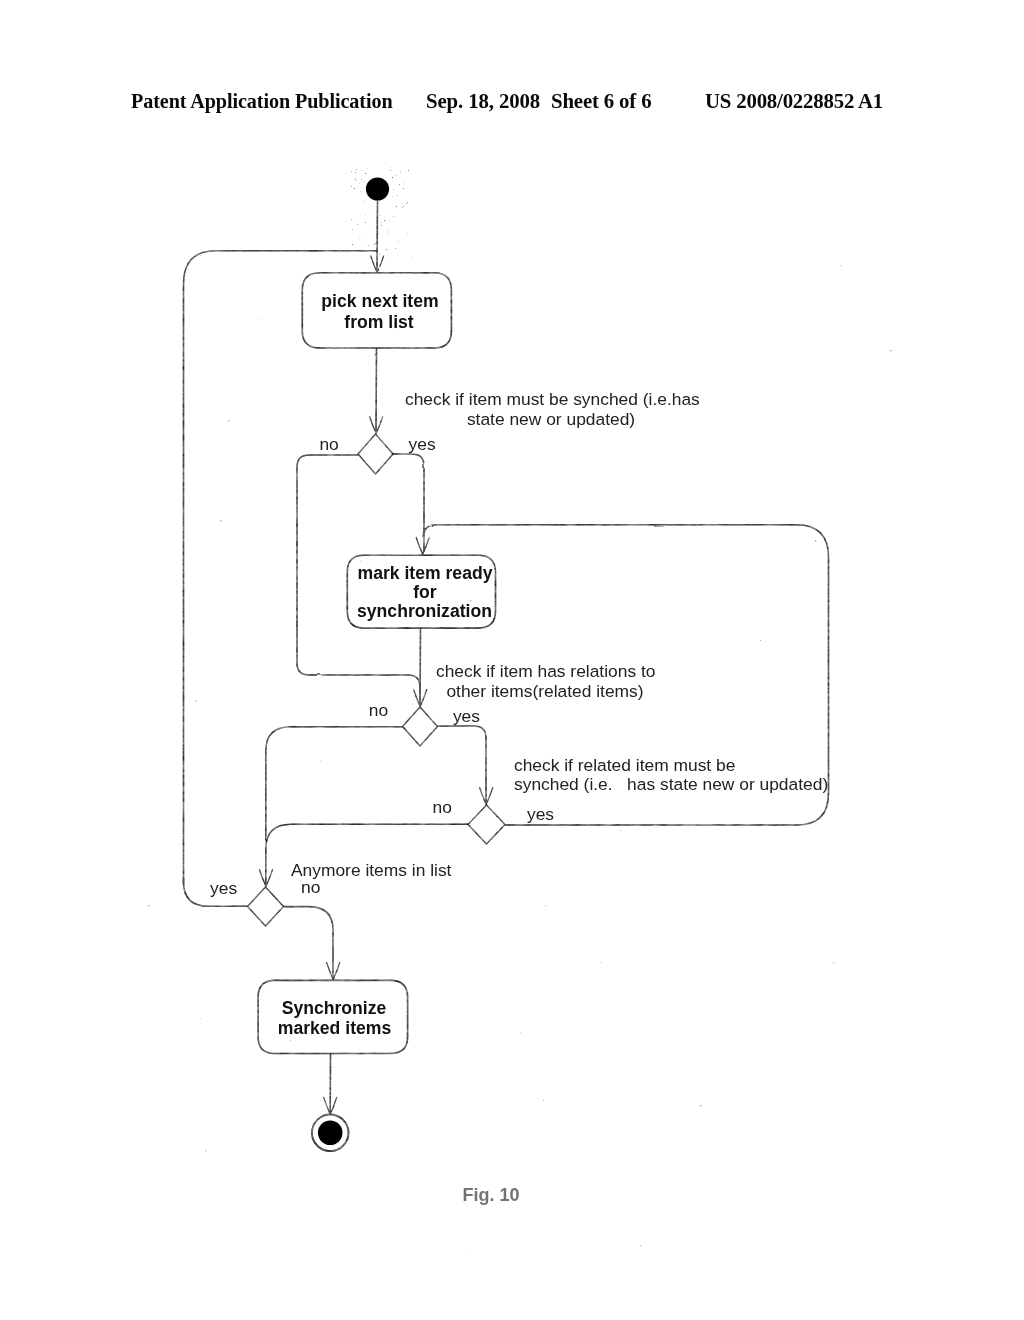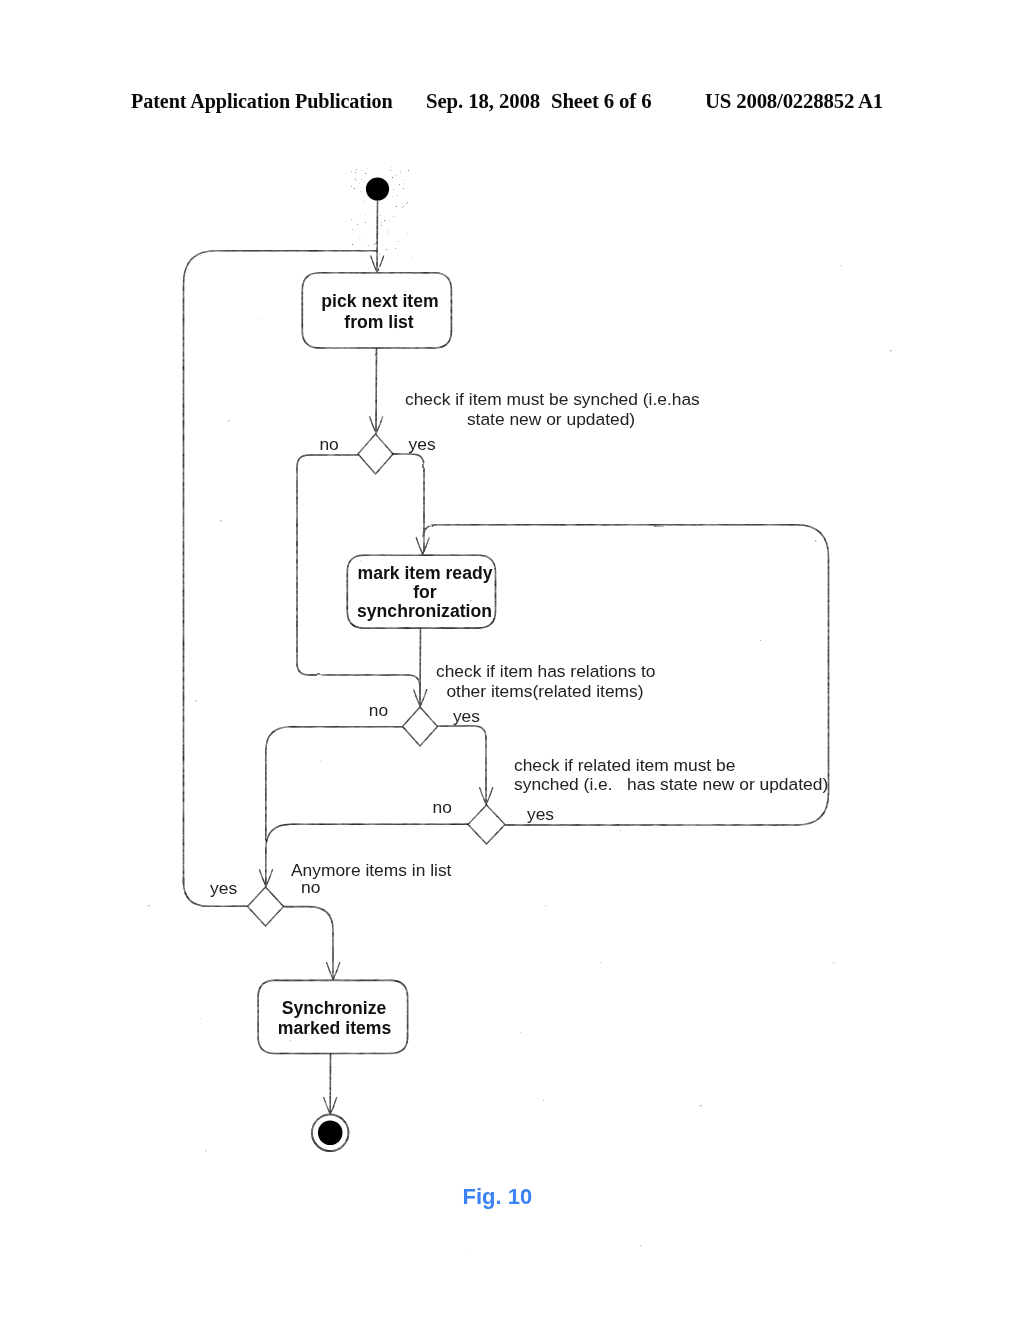--- a/index.html
+++ b/index.html
@@ -14,21 +14,21 @@
 
   #diagram{position:absolute;left:0;top:0;width:1024px;height:1320px;}
 
   .nodelabel{font-family:"Liberation Sans",sans-serif;font-weight:bold;font-size:17.6px;
              fill:#111;}
   .annot{font-family:"Liberation Sans",sans-serif;font-weight:normal;font-size:17.4px;
          fill:#222;}
   .branch{font-family:"Liberation Sans",sans-serif;font-weight:normal;font-size:17.4px;
           fill:#222;}
   #figcap{position:absolute;font-family:"Liberation Sans",sans-serif;font-weight:bold;
-          font-size:22px;color:#3b82f6;line-height:1;white-space:pre;}
+          font-size:18px;color:#737373;line-height:1;white-space:pre;}
 </style>
 </head>
 <body>
 
 <div id="page">
 
   <div>
     <div class="hdr-txt" style="left:131px;top:89.5px;letter-spacing:-0.1px;transform:scaleX(0.916);">Patent Application Publication</div>
     <div class="hdr-txt" style="left:425.5px;top:90px;letter-spacing:-0.14px;transform:scaleX(0.947);">Sep. 18, 2008</div>
     <div class="hdr-txt" style="left:550.5px;top:90px;letter-spacing:-0.18px;transform:scaleX(0.947);">Sheet 6 of 6</div>

